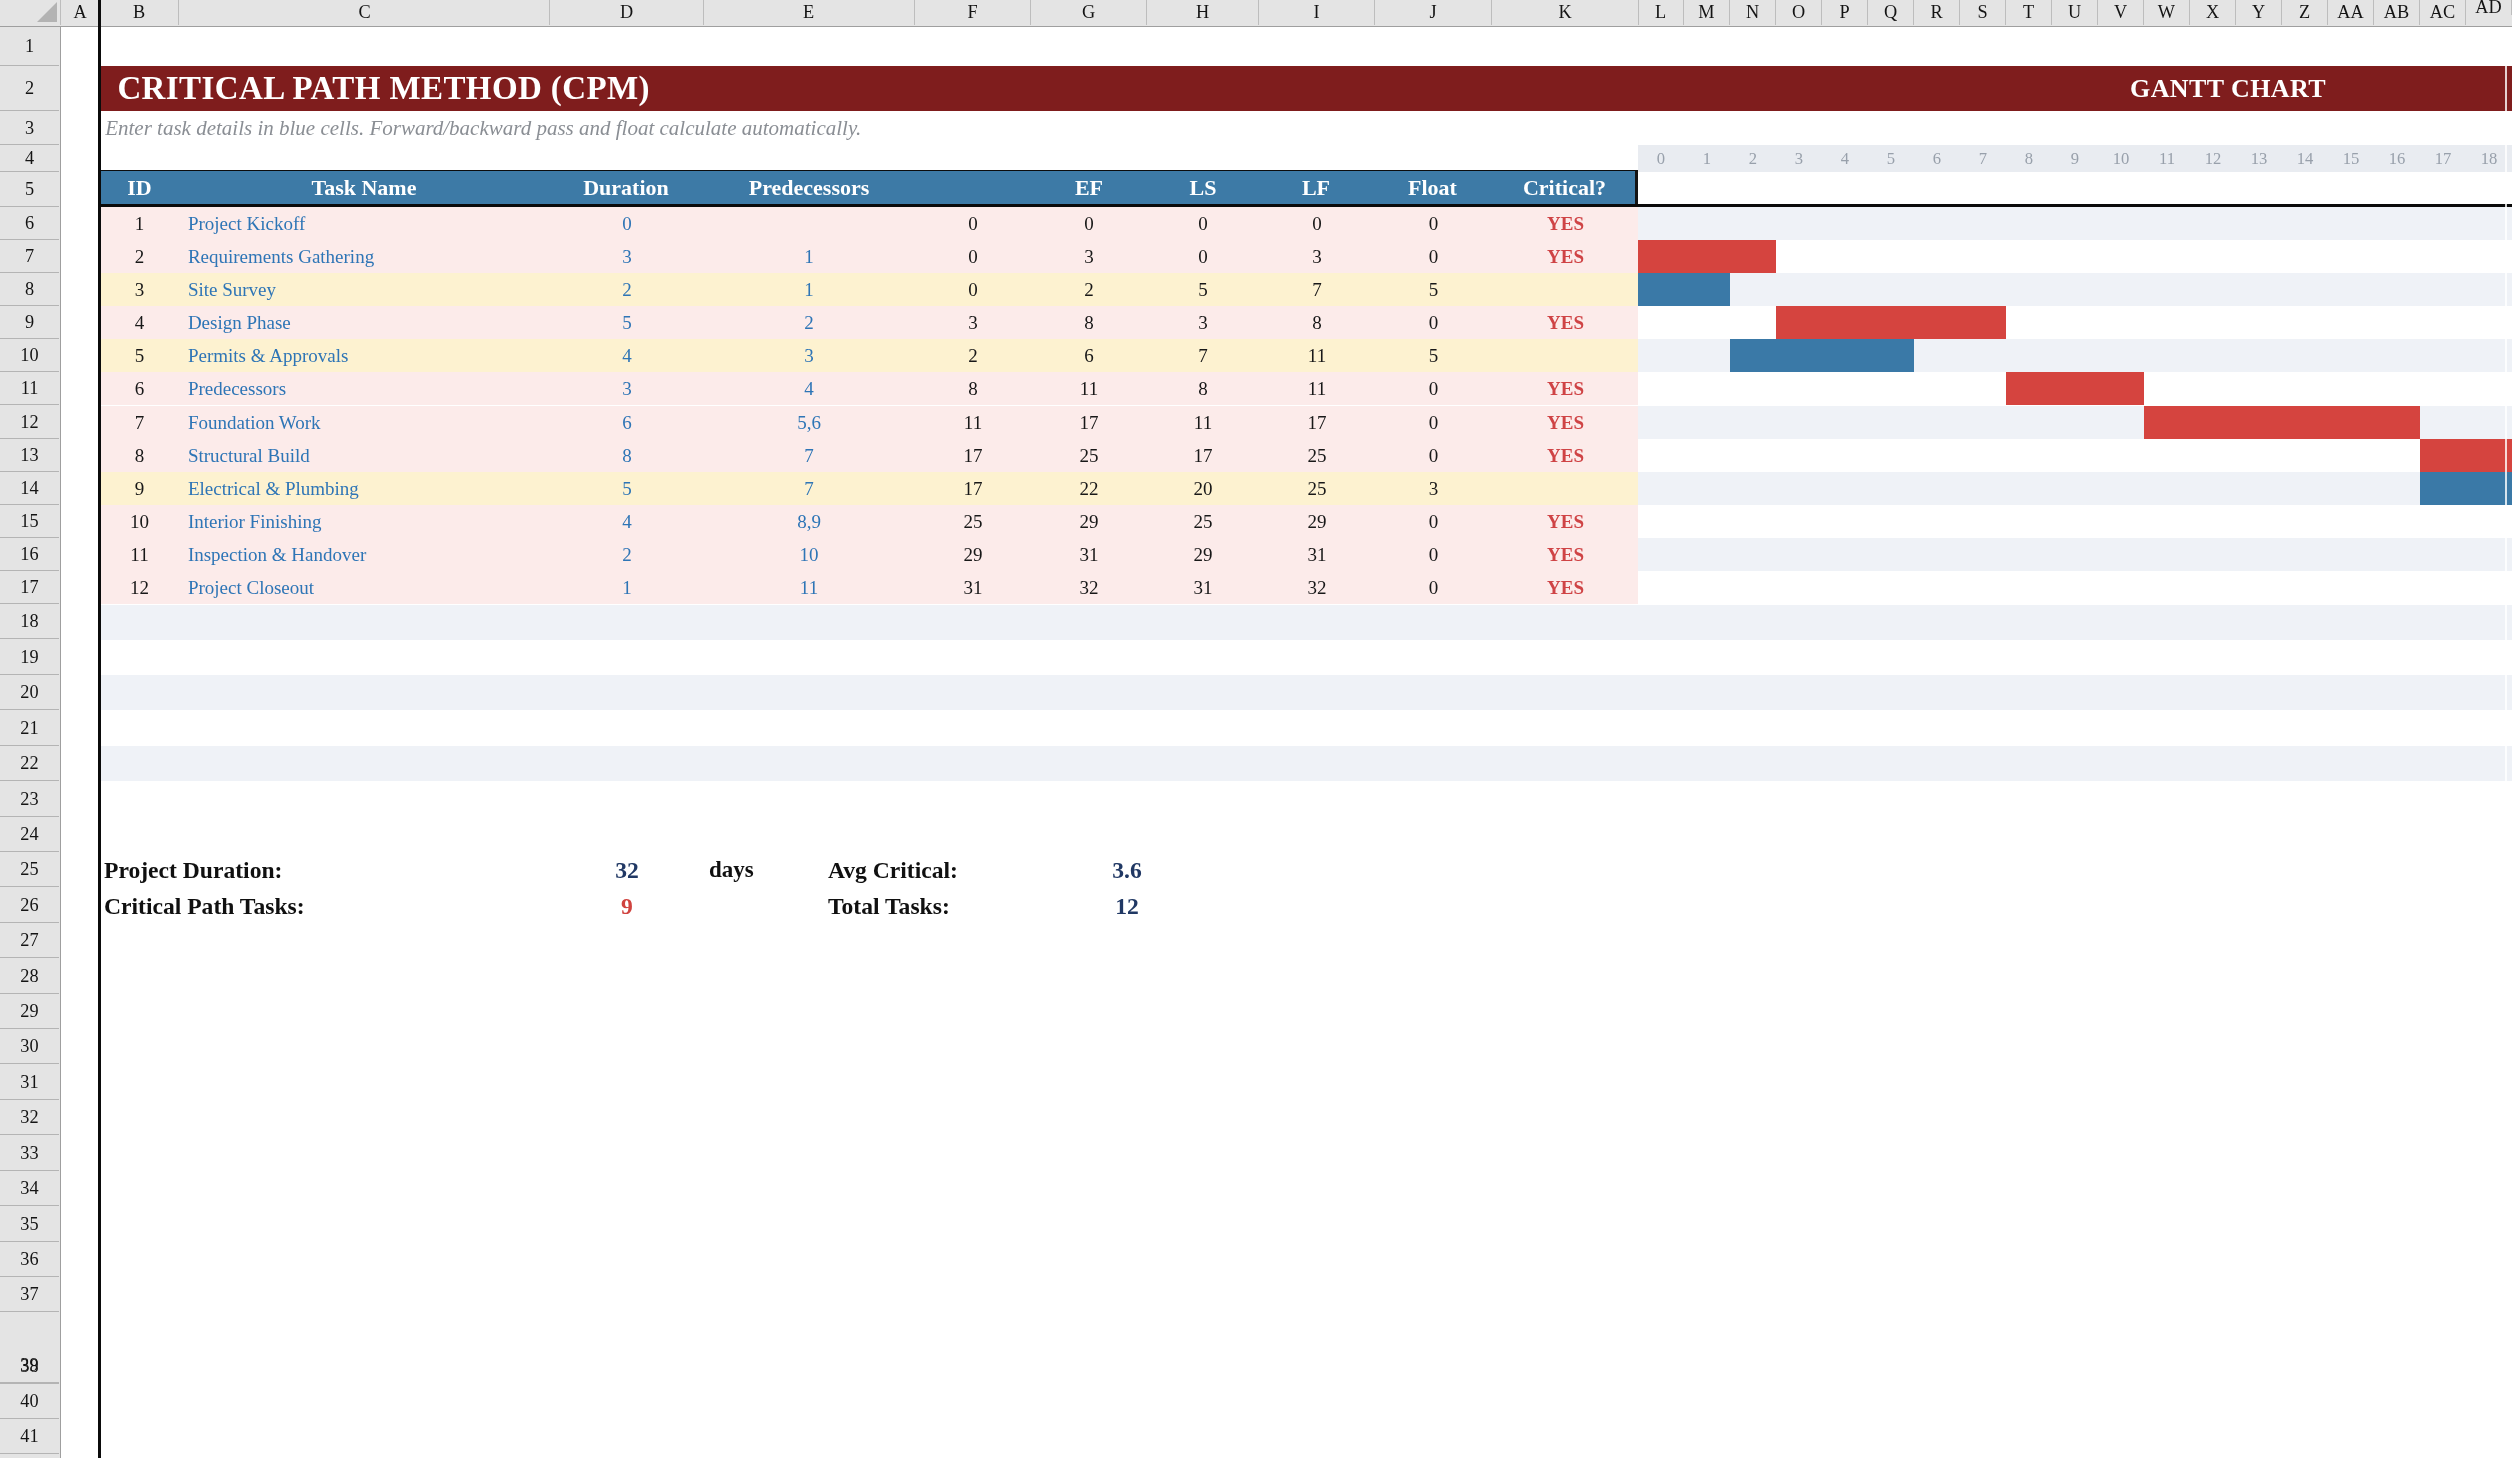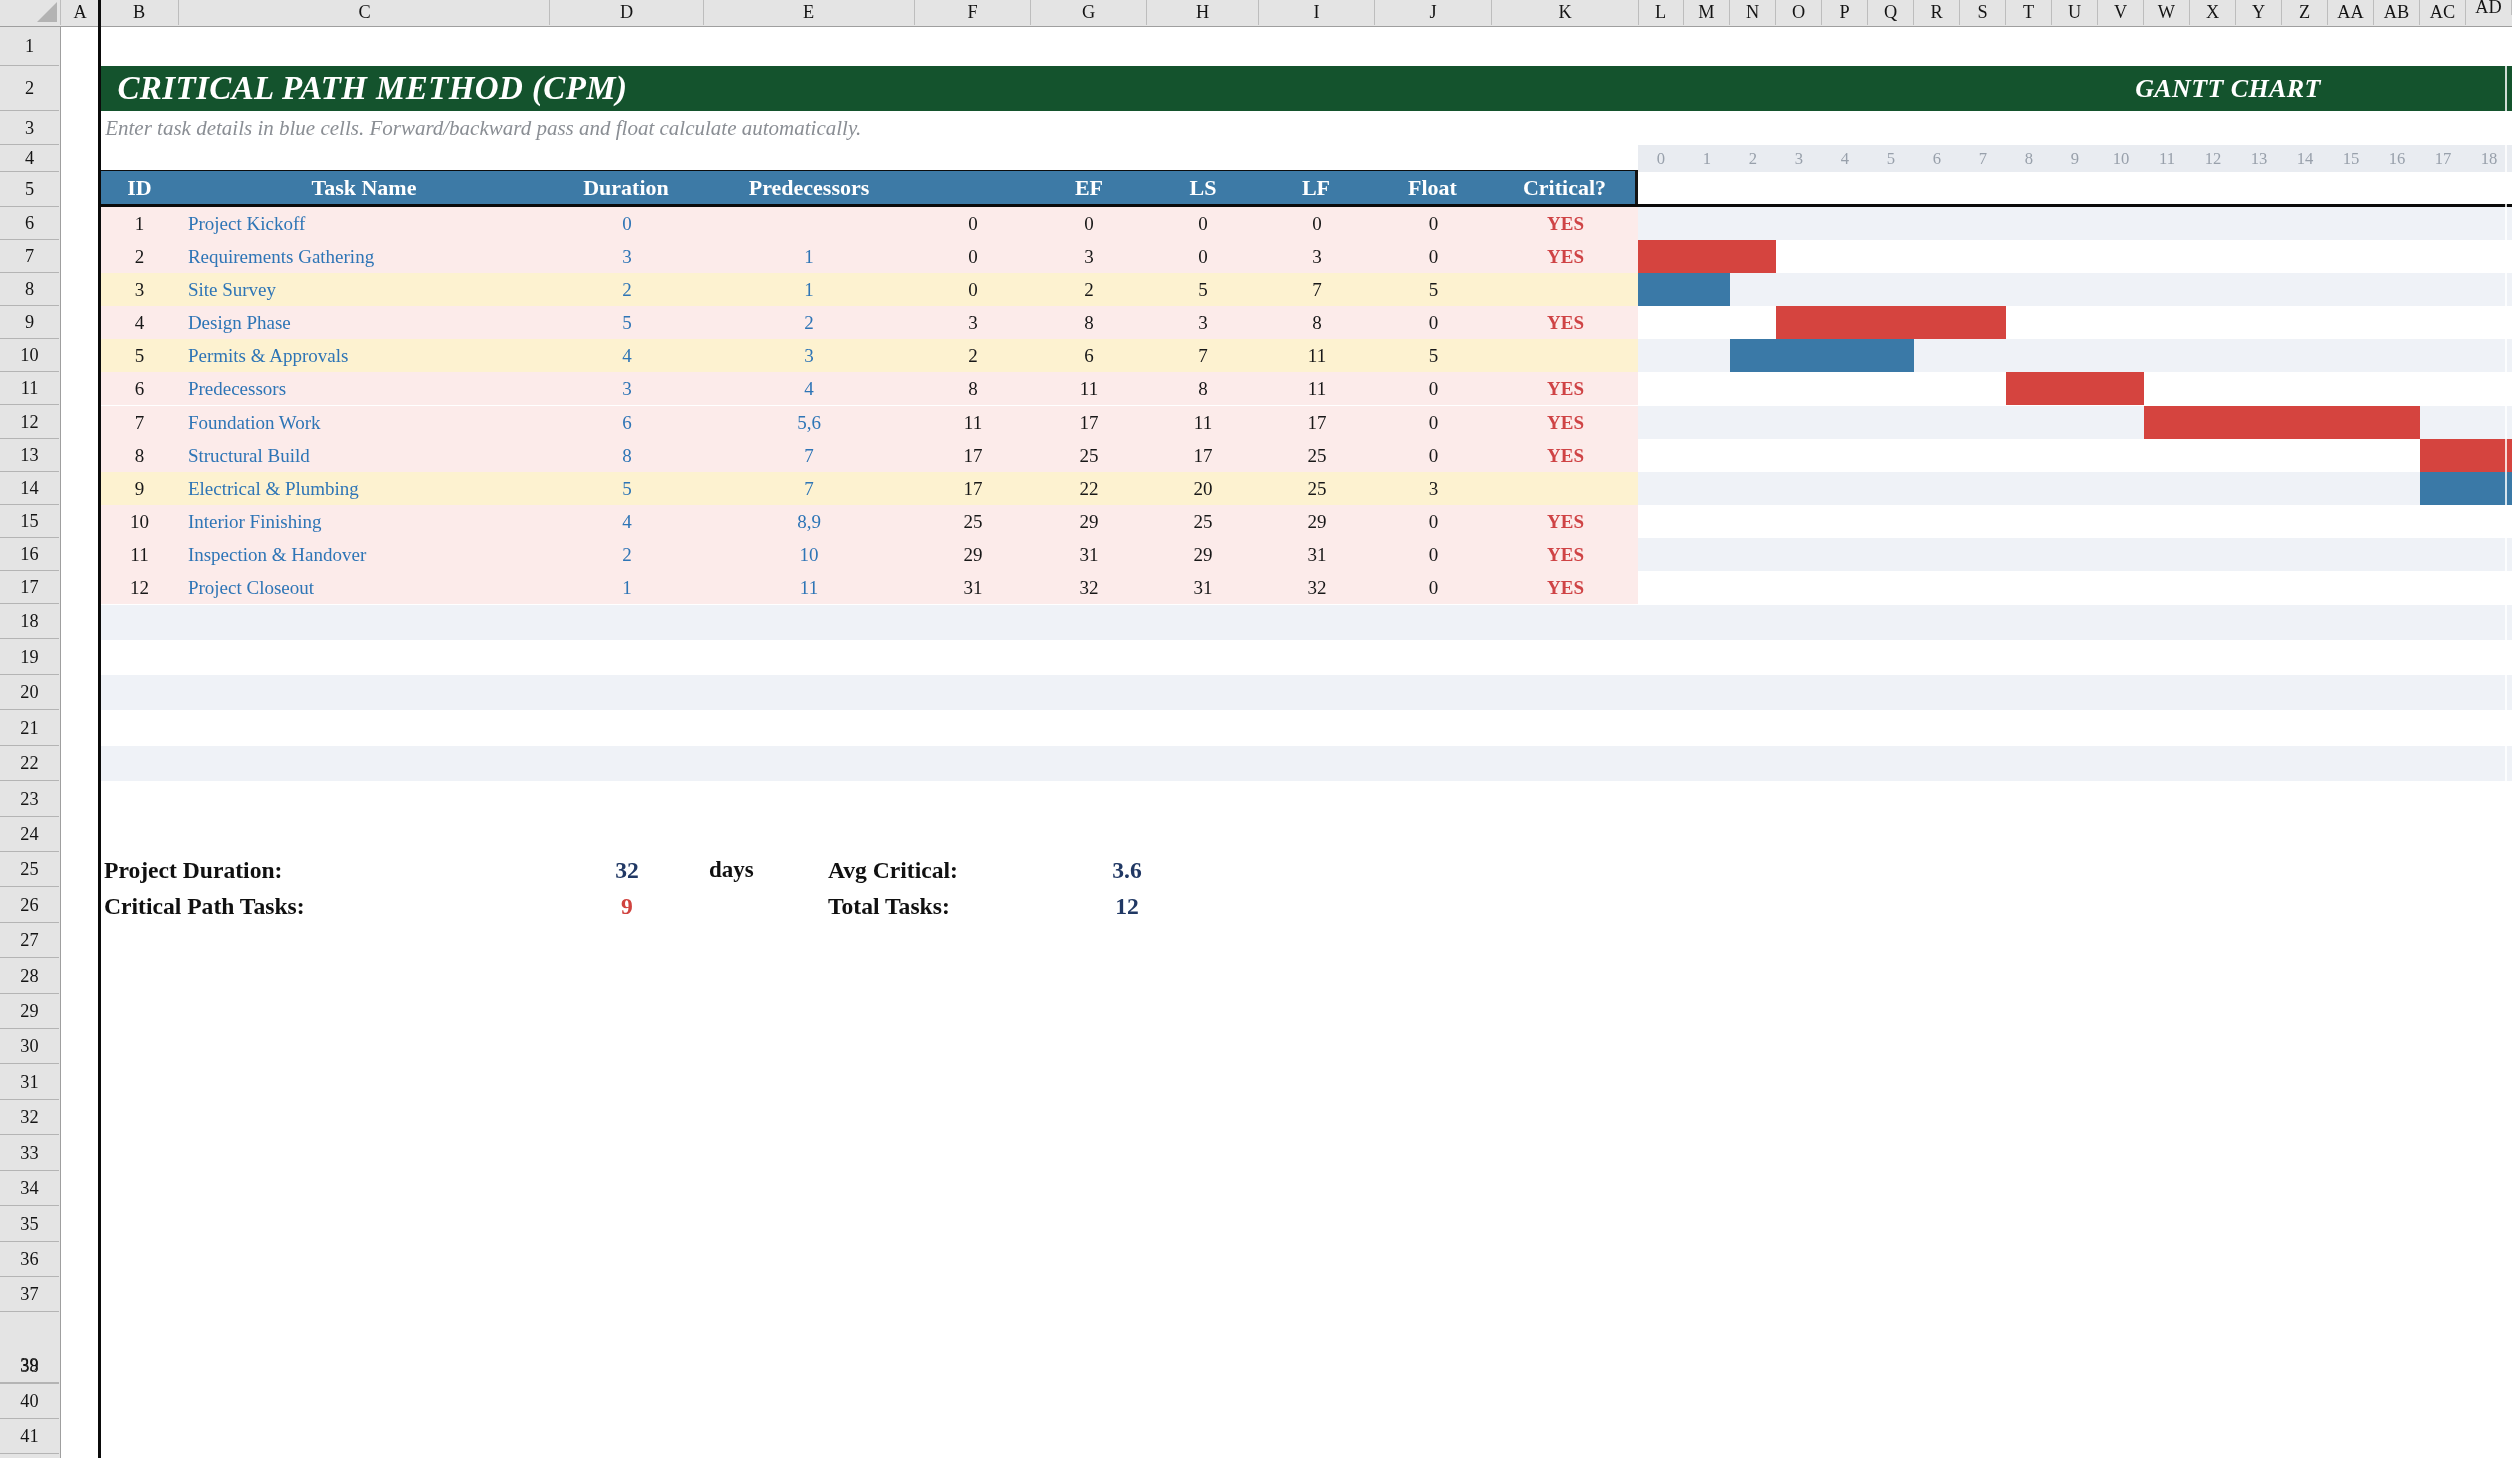--- a/index.html
+++ b/index.html
@@ -150,21 +150,21 @@
       <div class="rowh" style="left: 0px; top: 1392px; width: 59px; height: 35px;">41</div>
       <div class="rowh" style="left: 0px; top: 1427px; width: 59px; height: 35px;">42</div>
     </div>
 
   <div id="bands">
       <div class="band" style="left: 100px; top: 605px; width: 2412px; height: 35px; background: rgb(239, 242, 247);"></div>
       <div class="band" style="left: 100px; top: 675px; width: 2412px; height: 35px; background: rgb(239, 242, 247);"></div>
       <div class="band" style="left: 100px; top: 746px; width: 2412px; height: 35px; background: rgb(239, 242, 247);"></div>
     </div>
 
-  <div id="titlebar" style="background: #14532d; font-style: italic;">
+  <div id="titlebar" style="background: #7f1d1d;">
     <span class="main">CRITICAL PATH METHOD (CPM)</span>
     <span id="gantt-title">GANTT CHART</span>
   </div>
 
   <div id="subtitle">
     <span>Enter task details in blue cells. Forward/backward pass and float calculate automatically.</span>
   </div>
 
   <div id="timeline" style="background: rgb(233, 236, 241);">
       <div class="dayc" style="left: 0px; top: 0px; width: 46px; height: 27px;">0</div>

